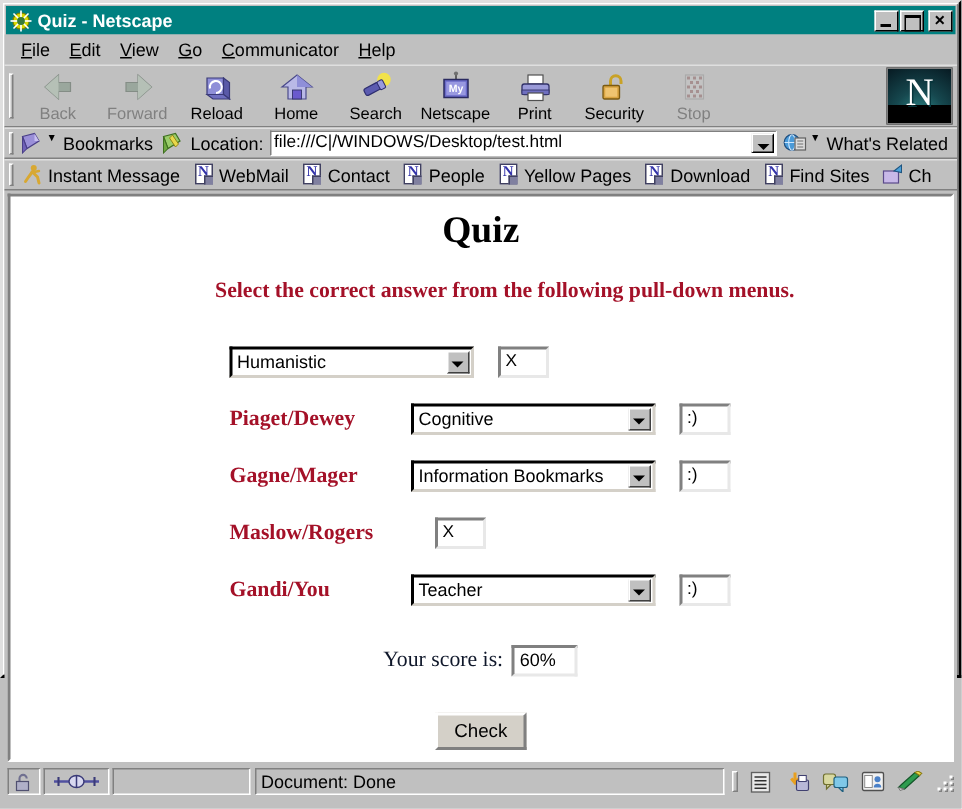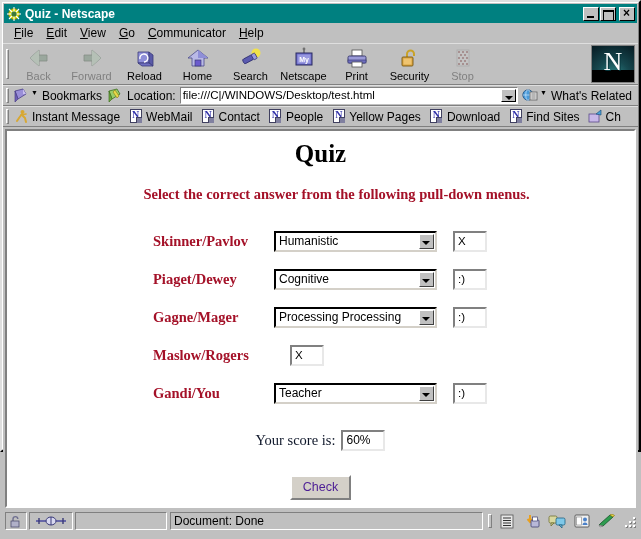--- a/index.html
+++ b/index.html
@@ -425,21 +425,21 @@
     display: inline-block;
     min-width: 60px;
     padding: 3px 11px 4px 11px;
     background: #d4d0c8;
     border-top: 2px solid #ffffff;
     border-left: 2px solid #ffffff;
     border-right: 2px solid #808080;
     border-bottom: 2px solid #808080;
     font-family: "Liberation Sans", sans-serif;
     font-size: 12.5px;
-    color: #4c1d95;
+    color: #000000;
     cursor: default;
   }
 
   
   #statusbar {
     height: 22px;
     display: flex;
     align-items: center;
     background: #c0c0c0;
     padding: 0 2px;
@@ -798,41 +798,40 @@
 
   <div id="content-outer">
     <div id="content">
 
       <h1 id="page-title">Quiz</h1>
       <div id="page-instruction">Select the correct answer from the following pull-down menus.</div>
 
       <div id="quiz-rows">
 
         <div class="quiz-row">
-          <div class="q-label">Skinner/Pavlov</div>
           <div class="q-select">
             <div class="sval">Humanistic</div>
             <div class="sarrow"></div>
           </div>
           <div class="q-mark">X</div>
         </div>
 
         <div class="quiz-row">
           <div class="q-label">Piaget/Dewey</div>
           <div class="q-select">
             <div class="sval">Cognitive</div>
             <div class="sarrow"></div>
           </div>
           <div class="q-mark">:)</div>
         </div>
 
         <div class="quiz-row">
           <div class="q-label">Gagne/Mager</div>
           <div class="q-select">
-            <div class="sval">Processing Processing</div>
+            <div class="sval">Information Bookmarks</div>
             <div class="sarrow"></div>
           </div>
           <div class="q-mark">:)</div>
         </div>
 
         <div class="quiz-row">
           <div class="q-label">Maslow/Rogers</div>
           <div class="q-mark">X</div>
         </div>
 

